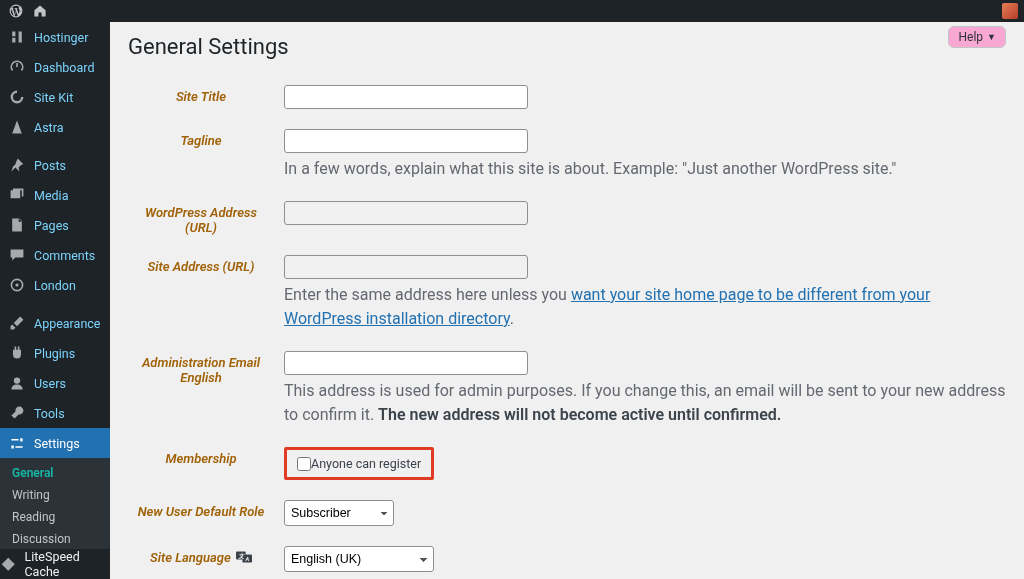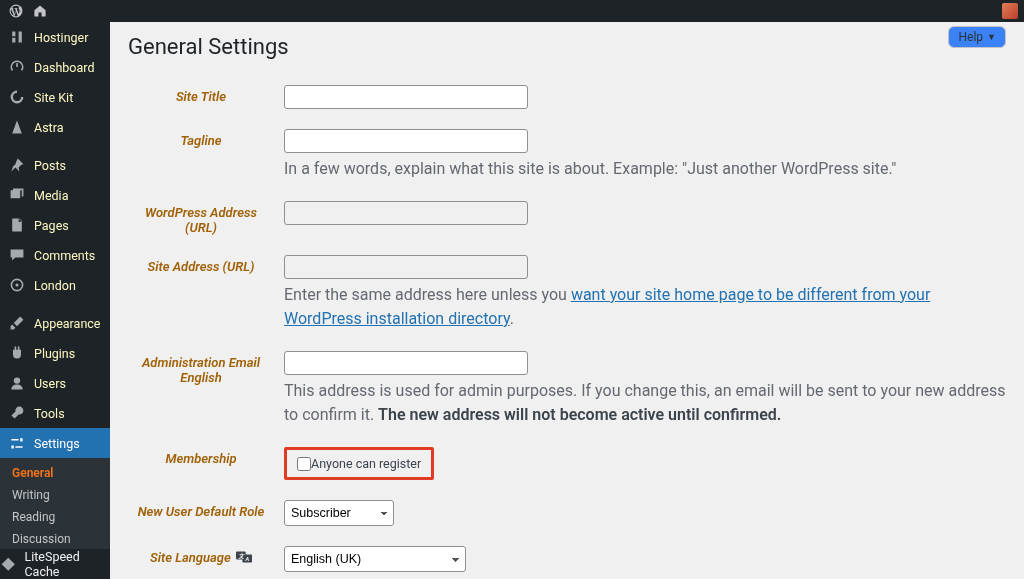--- a/index.html
+++ b/index.html
@@ -8,56 +8,56 @@
 
 #adminbar { position: fixed; top: 0; left: 0; right: 0; height: 22px; background: #1d2327; display: flex; align-items: center; padding: 0 6px; justify-content: space-between; }
 #adminbar .left, #adminbar .right { display: flex; align-items: center; gap: 4px; }
 #adminbar .ab-icon { width: 20px; height: 20px; display: inline-flex; align-items: center; justify-content: center; color: #a7aaad; }
 #adminbar .ab-icon svg { width: 16px; height: 16px; fill: #c3c4c7; }
 #adminbar .avatar { width: 16px; height: 16px; background: linear-gradient(135deg,#e57f55,#b63e2b); border-radius: 2px; }
 
 
 #adminmenu { position: fixed; top: 22px; bottom: 0; left: 0; width: 110px; background: #1d2327; color: #f0f0f1; overflow-y: hidden; }
 #adminmenu ul { list-style: none; }
-#adminmenu .menu-item { display: flex; align-items: center; gap: 8px; padding: 6px 8px; color: #fef9c3; font-size: 12.5px; cursor: pointer; }
+#adminmenu .menu-item { display: flex; align-items: center; gap: 8px; padding: 6px 8px; color: #7dd3fc; font-size: 12.5px; cursor: pointer; }
 #adminmenu .menu-item .icon { width: 18px; height: 18px; display: inline-flex; align-items: center; justify-content: center; flex: 0 0 18px; }
 #adminmenu .menu-item .icon svg { width: 16px; height: 16px; fill: #a7aaad; }
 #adminmenu .menu-item.current { background: #2271b1; color: #fff; position: relative; }
 #adminmenu .menu-item.current .icon svg { fill: #fff; }
 #adminmenu .menu-item.current::after { content: ""; position: absolute; right: -8px; top: 50%; transform: translateY(-50%); width: 0; height: 0; border: 8px solid transparent; border-right-color: #f0f0f1; }
 #adminmenu .submenu { background: #2c3338; padding: 4px 0 10px 0; }
 #adminmenu .submenu-item { padding: 4px 8px 4px 12px; font-size: 12px; color: #c3c4c7; cursor: pointer; }
-#adminmenu .submenu-item.current { color: #f97316; font-weight: 600; }
+#adminmenu .submenu-item.current { color: #14b8a6; font-weight: 600; }
 #adminmenu .sep { height: 8px; }
 #adminmenu .bottom-item { position: absolute; bottom: 0; left: 0; right: 0; display: flex; align-items: center; gap: 8px; background: #1d2327; color: #f0f0f1; font-size: 12.5px; }
 #adminmenu .bottom-item .icon { width: 18px; height: 18px; display: inline-flex; align-items: center; justify-content: center; }
 #adminmenu .bottom-item .icon svg { fill: #a7aaad; }
 
 
 #content { position: absolute; top: 22px; left: 110px; right: 0; bottom: 0; padding: 12px 18px 0 18px; overflow-y: auto; }
 #content h1 { font-size: 22px; font-weight: 400; color: #1d2327; margin-bottom: 18px; }
-#help-tab { position: absolute; top: 4px; right: 18px; background: #3b82f6; border: 1px solid #c3c4c7; border-radius: 6px; padding: 3px 9px; font-size: 12px; cursor: pointer; display: inline-flex; align-items: center; gap: 4px; }
+#help-tab { position: absolute; top: 4px; right: 18px; background: #f9a8d4; border: 1px solid #c3c4c7; border-radius: 6px; padding: 3px 9px; font-size: 12px; cursor: pointer; display: inline-flex; align-items: center; gap: 4px; }
 #help-tab .tri { font-size: 9px; }
 
 table.form-table { width: 100%; border-collapse: collapse; }
 table.form-table th { text-align: center; vertical-align: top; padding: 12px 10px 12px 0; width: 156px; font-size: 13px; font-weight: 600; color: #a16207; font-style: italic; }
 table.form-table td { vertical-align: top; padding: 8px 0 12px 0; font-size: 12.5px; color: #3c434a; }
 
 input[type=text].regular { width: 244px; height: 24px; border: 1px solid #8c8f94; border-radius: 3px; padding: 0 6px; background: #fff; }
 input[type=text].regular[readonly] { background: #f0f0f1; }
 .desc { color: #646970; font-size: 16px; margin-top: 4px; line-height: 1.5; }
 .desc strong { font-weight: 600; color: #3c434a; }
 a.link { color: #2271b1; text-decoration: underline; }
 
 .highlight-box { display: inline-flex; align-items: center; gap: 0; border: 3px solid #e03b24; padding: 6px 10px; border-radius: 2px; }
 .highlight-box input[type=checkbox] { width: 14px; height: 14px; }
 
 select.sel { height: 26px; border: 1px solid #8c8f94; border-radius: 3px; background: #fff; padding: 0 22px 0 6px; font-size: 12.5px; appearance: none; background-image: linear-gradient(45deg, transparent 50%, #50575e 50%), linear-gradient(135deg, #50575e 50%, transparent 50%); background-position: right 9px top 11px, right 5px top 11px; background-size: 4px 4px, 4px 4px; background-repeat: no-repeat; }
 .sel-sm { width: 110px; }
-.sel-md { width: 182px; }
+.sel-md { width: 150px; }
 
 .lang-icon { display: inline-block; vertical-align: middle; margin-left: 2px; }
 .lang-icon svg { width: 16px; height: 14px; }
 </style>
 </head>
 <body>
 
 <div id="adminbar">
   <div class="left">
     <span class="ab-icon">

